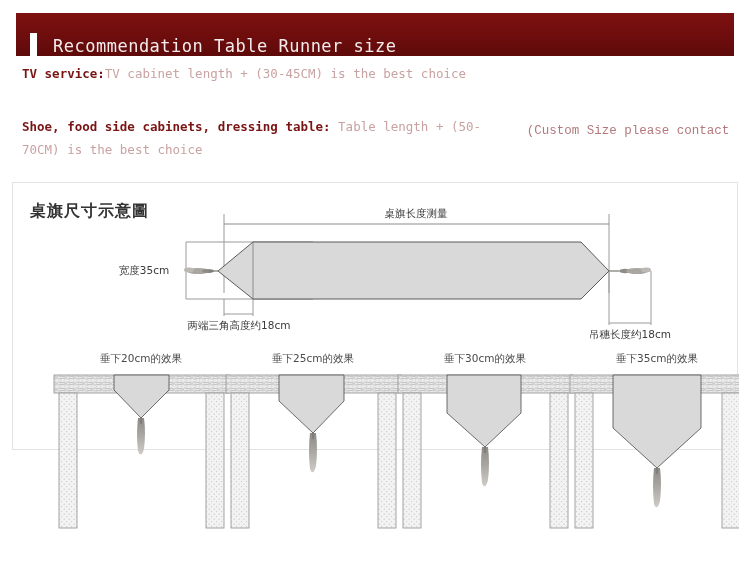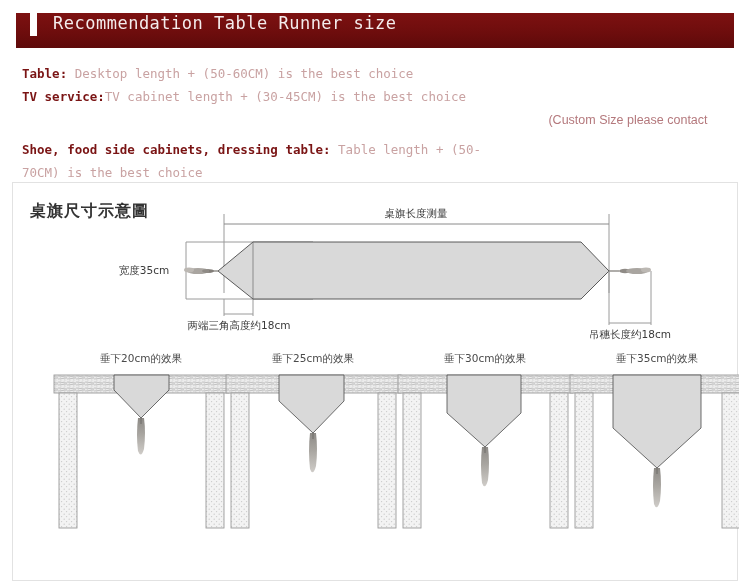--- a/index.html
+++ b/index.html
@@ -14,25 +14,25 @@
     font-family: "Liberation Serif", "DejaVu Serif", serif;
     overflow: hidden;
   }
 
   
   .header-banner {
     position: absolute;
     left: 16px;
     top: 13px;
     width: 718px;
-    height: 35px;
+    height: 43px;
     background: #7c1010;
     background: linear-gradient(to bottom, #7d1111 0%, #6e0d0d 55%, #5e0a0a 100%);
     display: flex;
-    align-items: flex-start;
+    align-items: flex-end;
   }
   .header-bar {
     width: 7px;
     height: 23px;
     background: #ffffff;
     margin-left: 14px;
     flex: 0 0 auto;
   }
   .header-title {
     color: #f4ecec;
@@ -59,36 +59,36 @@
   }
   .reco-line b {
     color: #7a1414;
     font-weight: bold;
   }
   .reco-line.wrap { white-space: normal; margin-top: 30px; }
 
   .custom-note {
     position: absolute;
     left: 512px;
-    top: 108px;
+    top: 119px;
     width: 232px;
     text-align: center;
-    font-family: Liberation Sans, sans-serif;
+    font-family: Liberation Mono, monospace;
     font-size: 12.5px;
     line-height: 25px;
     color: #b4787c;
   }
 
   
   .panel {
     position: absolute;
     left: 12px;
     top: 182px;
     width: 726px;
-    height: 399px;
+    height: 268px;
     border: 1px solid #e2e2e2;
     background: #ffffff;
     box-sizing: border-box;
   }
   .panel-title {
     position: absolute;
     left: 17px;
     top: 18px;
     font-family: "DejaVu Sans", "Liberation Sans", sans-serif;
     font-size: 16px;
@@ -118,23 +118,20 @@
 </style>
 </head>
 <body>
 
 <div class="header-banner">
   <div class="header-bar"></div>
   <div class="header-title">Recommendation Table Runner size</div>
 </div>
 
 <div class="reco-block">
-  <div class="reco-line">
-    <b>Table:</b><span> Desktop length + (50-60CM) is the best choice</span>
-  </div>
   <div class="reco-line">
     <b>TV service:</b><span>TV cabinet length + (30-45CM) is the best choice</span>
   </div>
   <div class="reco-line wrap">
     <b>Shoe, food side cabinets, dressing table:</b><span> Table length + (50-70CM) is the best choice</span>
   </div>
 </div>
 
 <div class="custom-note">
   <div>(Custom Size please contact</div>

